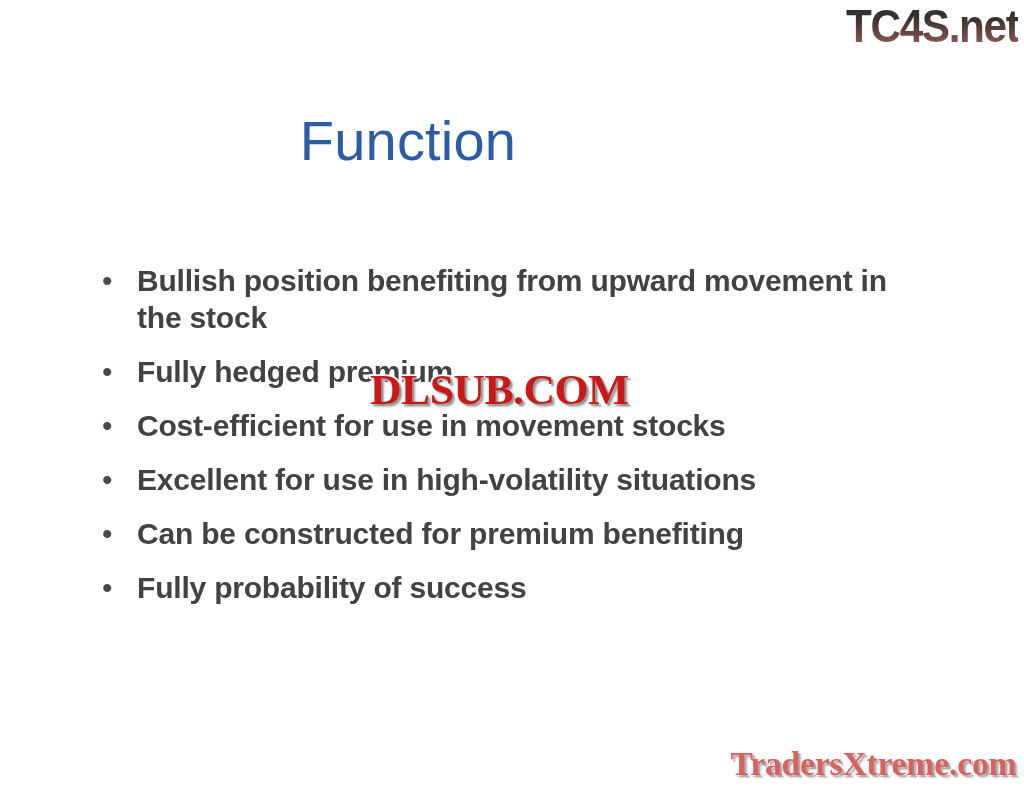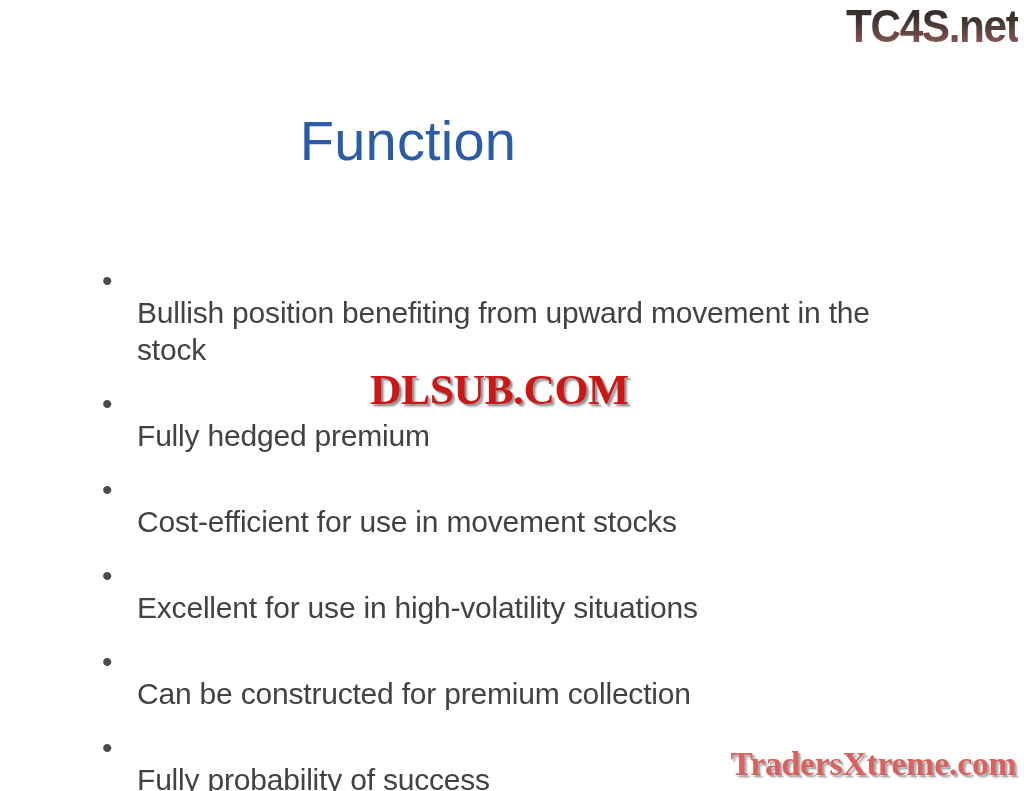--- a/index.html
+++ b/index.html
@@ -57,25 +57,24 @@
     line-height: 37px;
     text-align: left;
     padding-left: 6px;
     box-sizing: border-box;
     font-family: "Liberation Sans", sans-serif;
   }
   .bullet-text {
     flex: 1 1 auto;
     color: #424242;
     font-size: 30px;
-    font-weight: normal;
+    font-weight: bold;
     line-height: 37px;
     font-family: "Liberation Sans", sans-serif;
     letter-spacing: -0.2px;
-    margin-top: 32px;
   }
 
   
   #watermark-tc4s {
     position: absolute;
     right: 6px;
     top: 2px;
     font-family: "Liberation Sans", sans-serif;
     font-size: 46px;
     font-weight: bold;
@@ -157,21 +156,21 @@
       <span class="bullet-text">Cost-efficient for use in movement stocks</span>
     </div>
 
     <div class="bullet-row">
       <span class="bullet-marker">•</span>
       <span class="bullet-text">Excellent for use in high-volatility situations</span>
     </div>
 
     <div class="bullet-row">
       <span class="bullet-marker">•</span>
-      <span class="bullet-text">Can be constructed for premium collection</span>
+      <span class="bullet-text">Can be constructed for premium benefiting</span>
     </div>
 
     <div class="bullet-row">
       <span class="bullet-marker">•</span>
       <span class="bullet-text">Fully probability of success</span>
     </div>
 
   </div>
 
   <div id="watermark-tc4s">TC4S.net</div>

